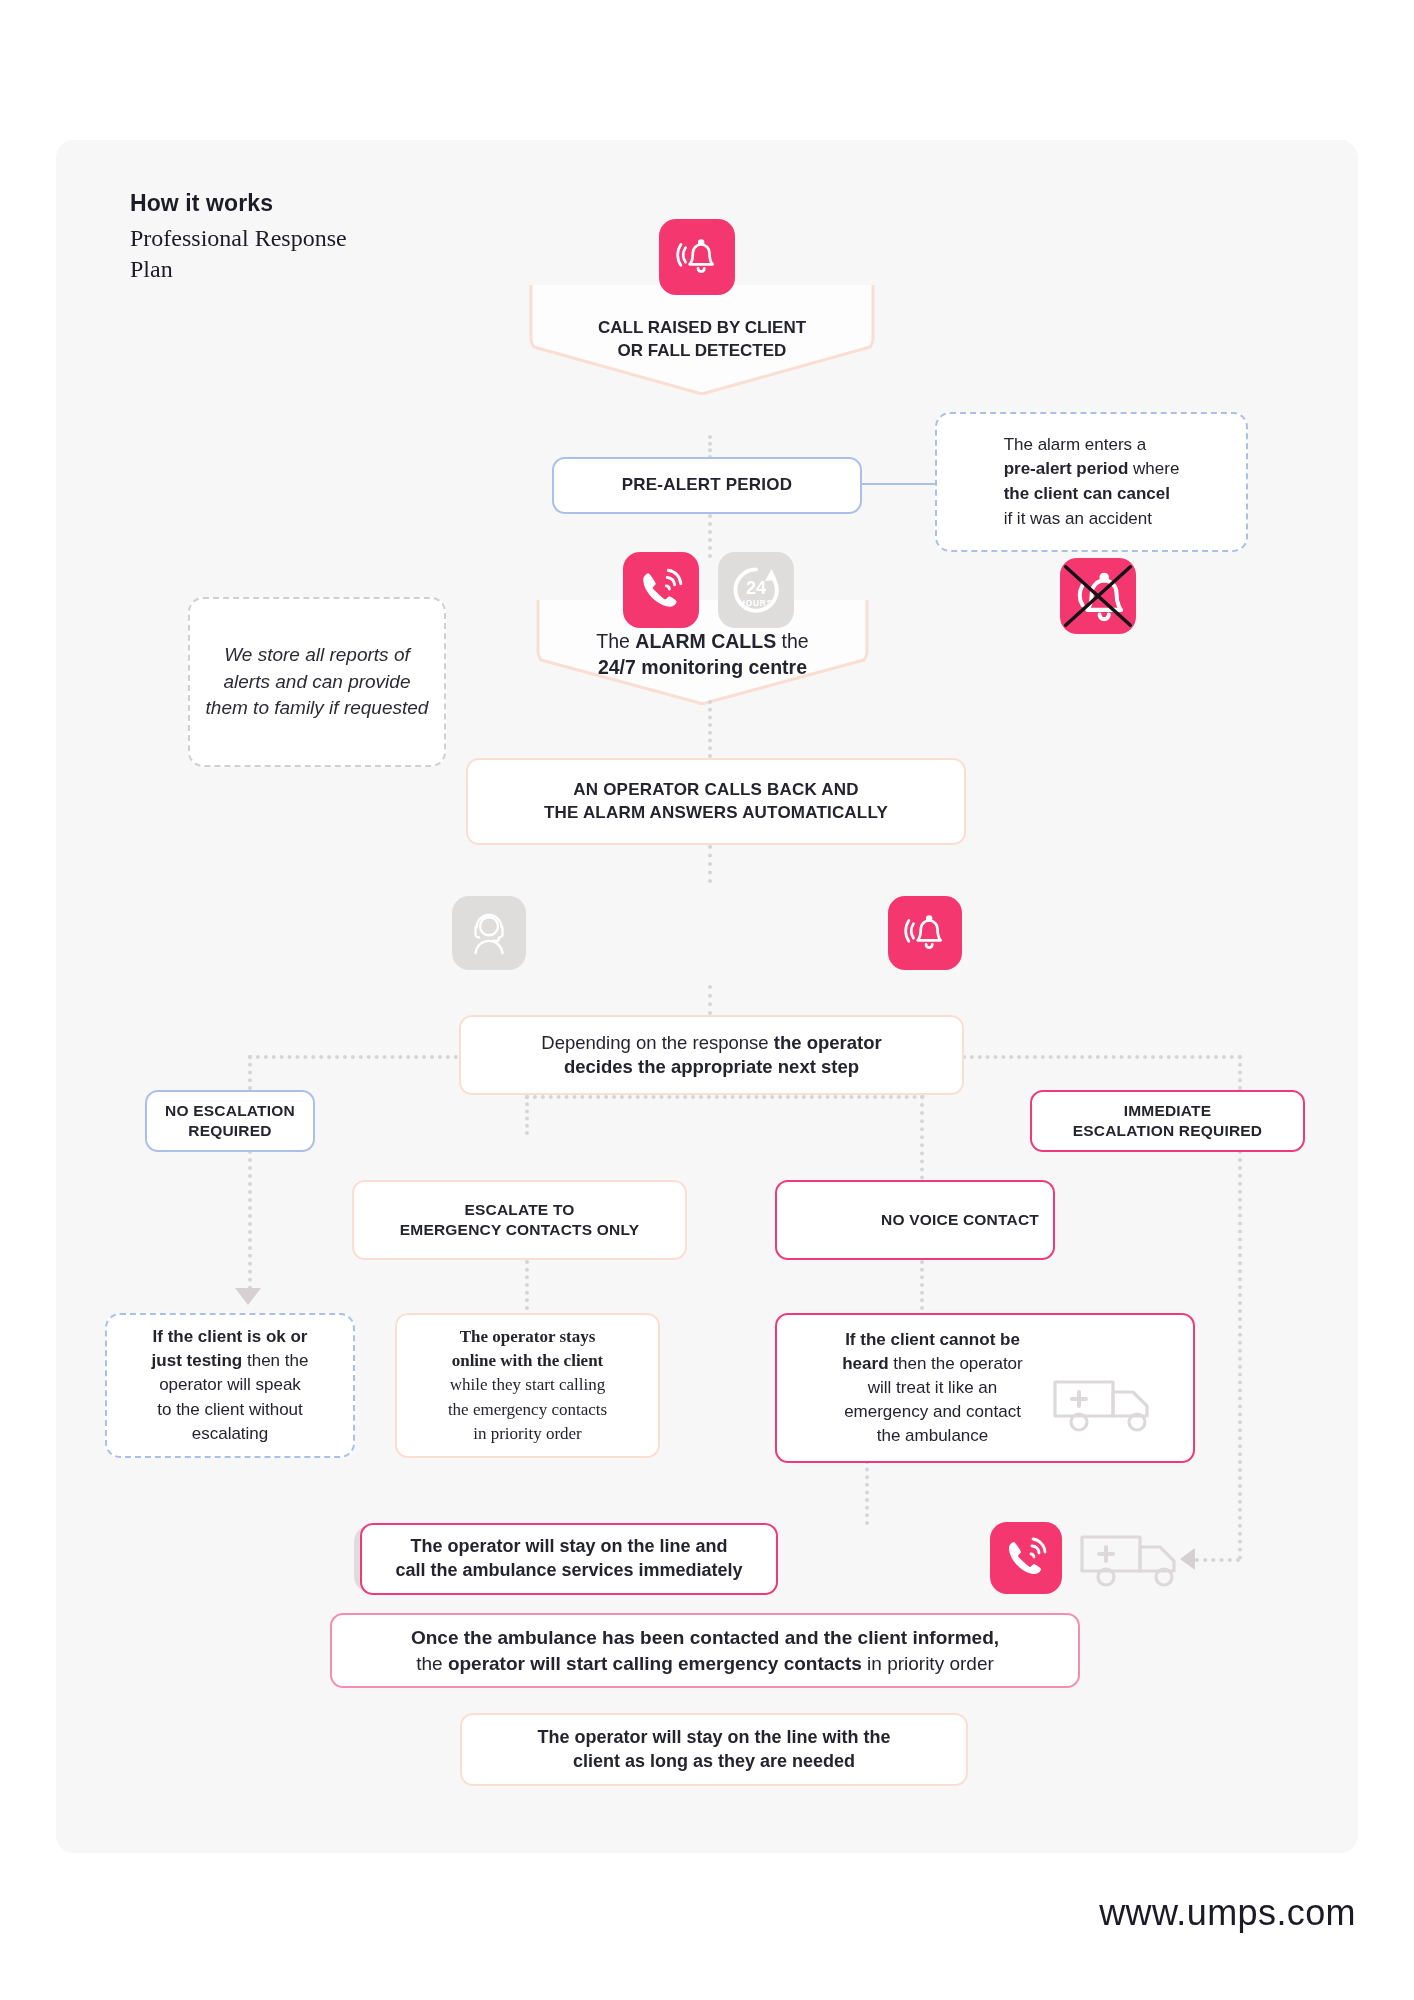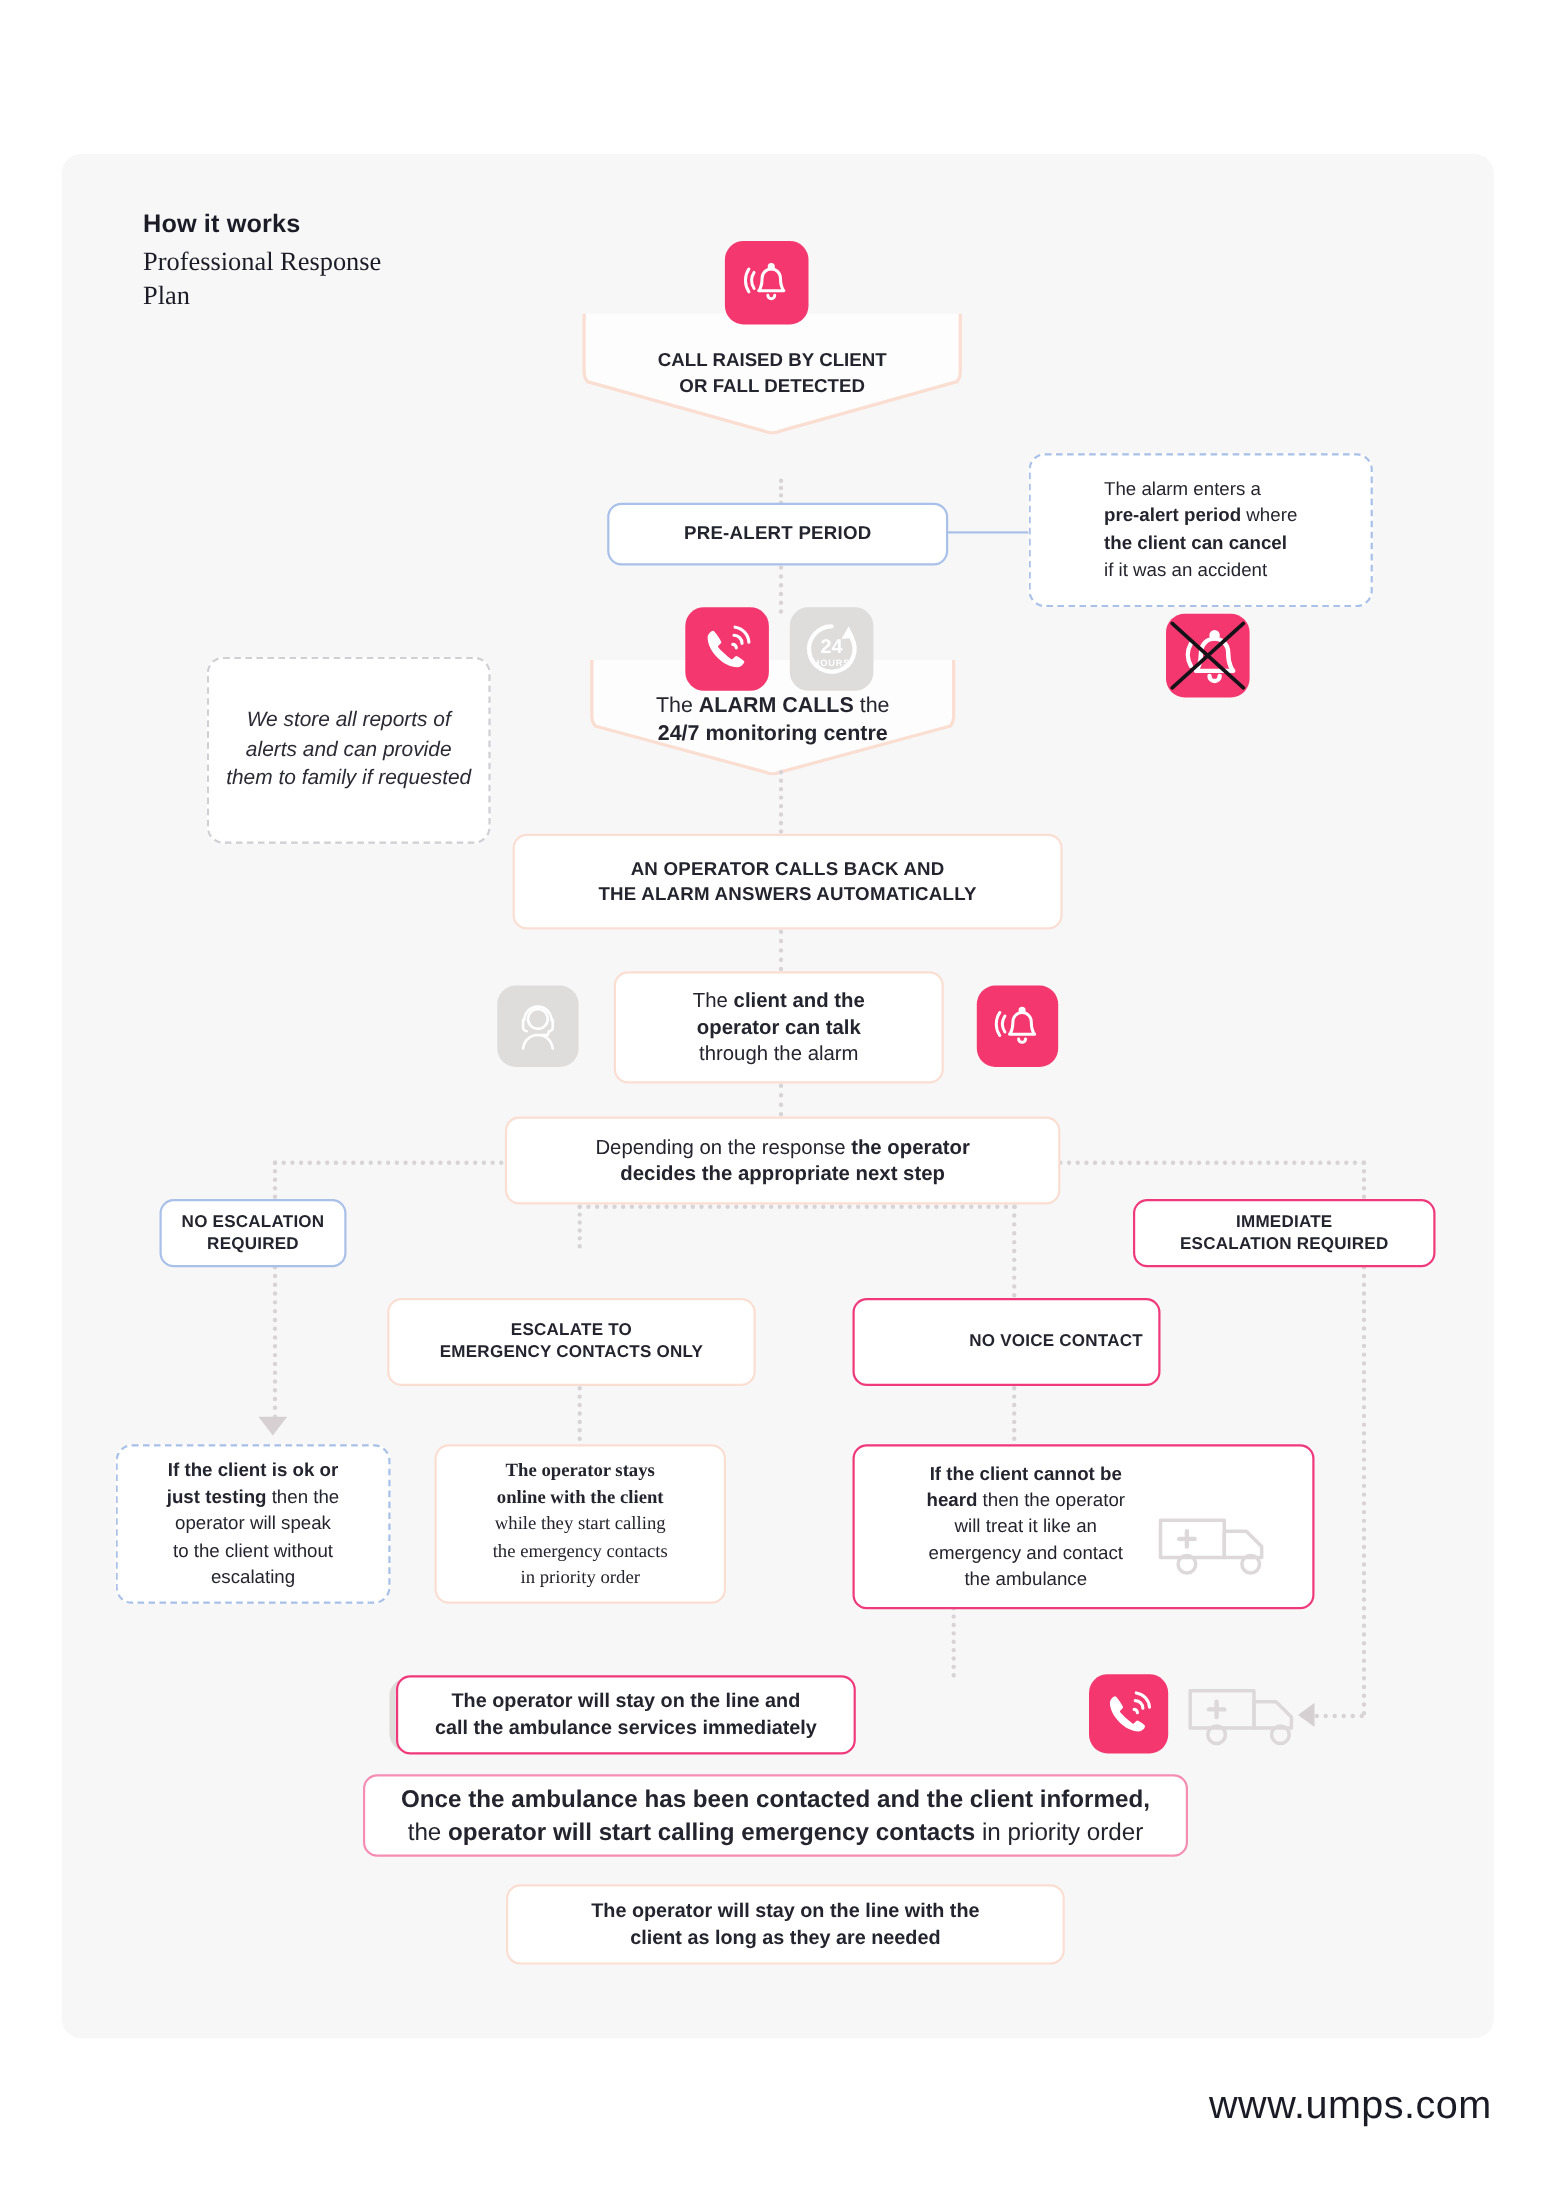--- a/index.html
+++ b/index.html
@@ -214,27 +214,20 @@
     <span>We store all reports of alerts  and can provide them to family if requested</span>
   </div>
 
   <div class="node bd-peach t-caps" style="left:466px; top:758px; width:500px; height:87px;">
     <div>
       <span>AN OPERATOR CALLS BACK AND</span><br>
       <span>THE ALARM ANSWERS AUTOMATICALLY</span>
     </div>
   </div>
 
-  <div class="node bd-peach t-body" style="left:558px; top:883px; width:300px; height:102px;">
-    <div>
-      <span>The </span><b>client and the</b><br>
-      <b>operator can talk</b><br>
-      <span>through the alarm</span>
-    </div>
-  </div>
 
   <div class="ico ico-sq ico-grey" style="left:452px; top:896px; width:74px; height:74px;">
     <svg width="54" height="54" viewBox="0 0 48 48" fill="none" stroke="#fff" stroke-width="2.1" stroke-linecap="round" stroke-linejoin="round">
       <circle cx="24" cy="18" r="8"></circle>
       <path d="M13 19a11 11 0 0 1 22 0M12 19v6a3 3 0 0 0 3 3M36 19v6a3 3 0 0 1-3 3l-1 3h-5"></path>
       <path d="M12 42c1-7 6-11 12-11s11 4 12 11"></path>
     </svg>
   </div>
 
   <div class="ico ico-sq ico-pink" style="left:888px; top:896px; width:74px; height:74px;">
@@ -344,21 +337,21 @@
     <svg width="118" height="74" viewBox="0 0 118 74" fill="none" stroke="#ddd9da" stroke-width="3.2" stroke-linecap="round" stroke-linejoin="round">
       <path d="M6 16h58v34H6z"></path>
       <path d="M64 26h20l14 14v10H64z"></path>
       <circle cx="30" cy="56" r="8"></circle>
       <circle cx="88" cy="56" r="8"></circle>
       <path d="M30 26v14M23 33h14" stroke-width="4"></path>
     </svg>
   </div>
 
   <div class="node bd-pinkL t-body" style="left:330px; top:1613px; width:750px; height:75px;">
-    <div style="font-size:22px;">
+    <div style="font-size:19px;">
       <b>Once the ambulance has been contacted and the client informed,</b><br>
       <span>the </span><b>operator will start calling emergency contacts</b><span> in priority order</span>
     </div>
   </div>
 
   <div class="node bd-peach t-body" style="left:460px; top:1713px; width:508px; height:73px;">
     <div style="font-weight:bold; font-size:18px;">
       <span>The operator will stay on the line with the</span><br>
       <span>client as long as they are needed</span>
     </div>

